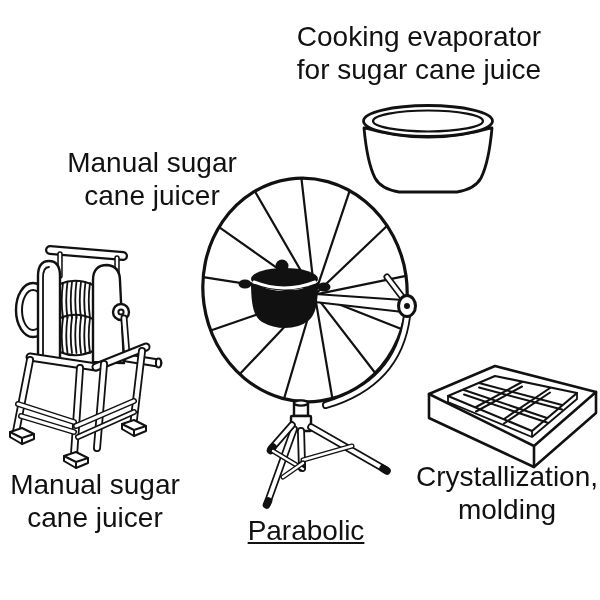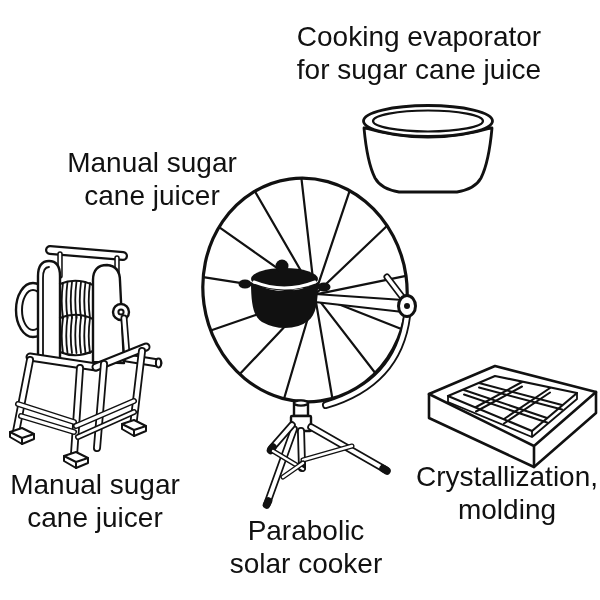--- a/index.html
+++ b/index.html
@@ -27,23 +27,22 @@
   <div class="label" style="left:32px;top:136px;width:240px;">
     <div>Manual sugar</div>
     <div>cane juicer</div>
   </div>
 
   <div class="label" style="left:0px;top:458px;width:190px;">
     <div>Manual sugar</div>
     <div>cane juicer</div>
   </div>
 
-  <div class="label" style="left:186px;top:504px;width:240px;">
+  <div class="label" style="left:186px;top:504px;width:240px;text-decoration:underline;">
     <div>Parabolic</div>
-    <div>solar cooker</div>
   </div>
 
   <div class="label" style="left:387px;top:450px;width:240px;">
     <div>Crystallization,</div>
     <div>molding</div>
   </div>
 
   <svg class="fig" style="left:355px;top:88px;" width="185" height="107" viewBox="0 0 185 107">
     <g fill="none" stroke="#111" stroke-linecap="round" stroke-linejoin="round">
       <path d="M 9 30 C 11 52 15 70 20 80 Q 26 91 44 94 L 102 94 Q 120 91 126 80 C 131 70 135 52 137 30 Z" fill="#fff" stroke-width="2.8"></path>

